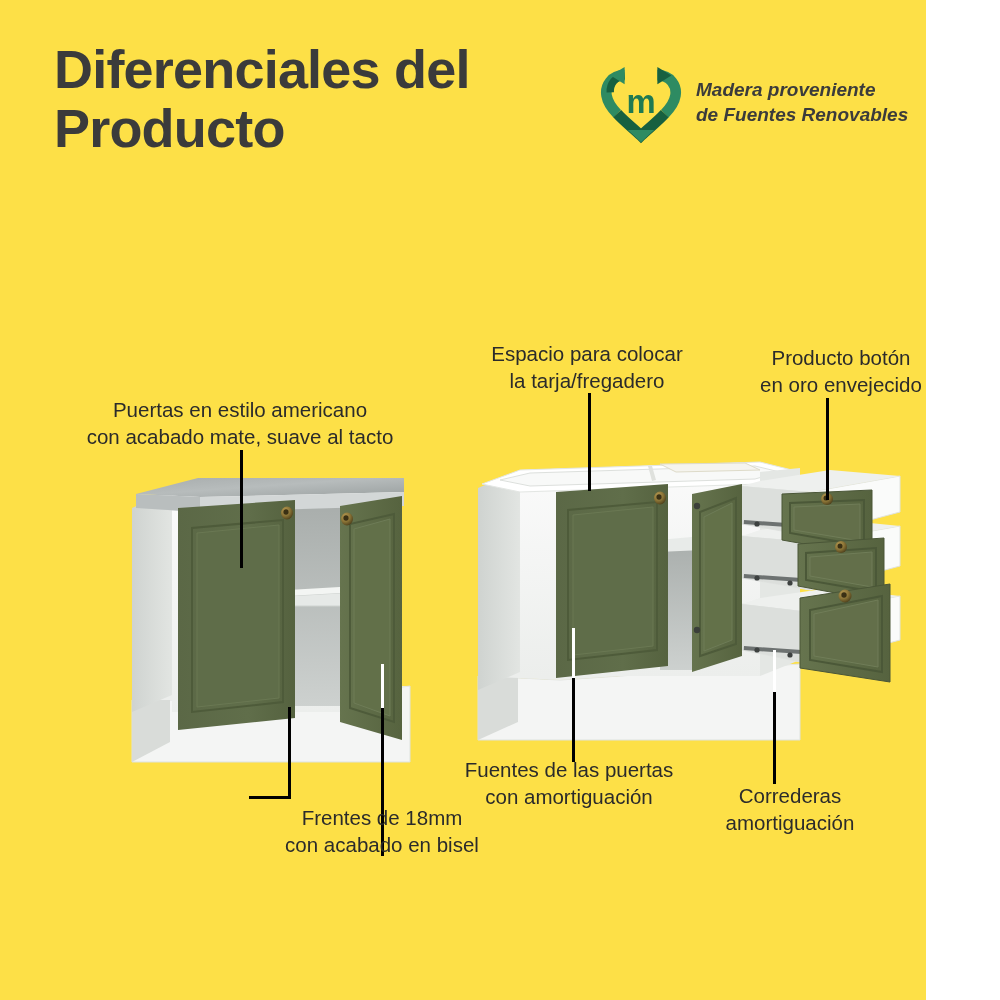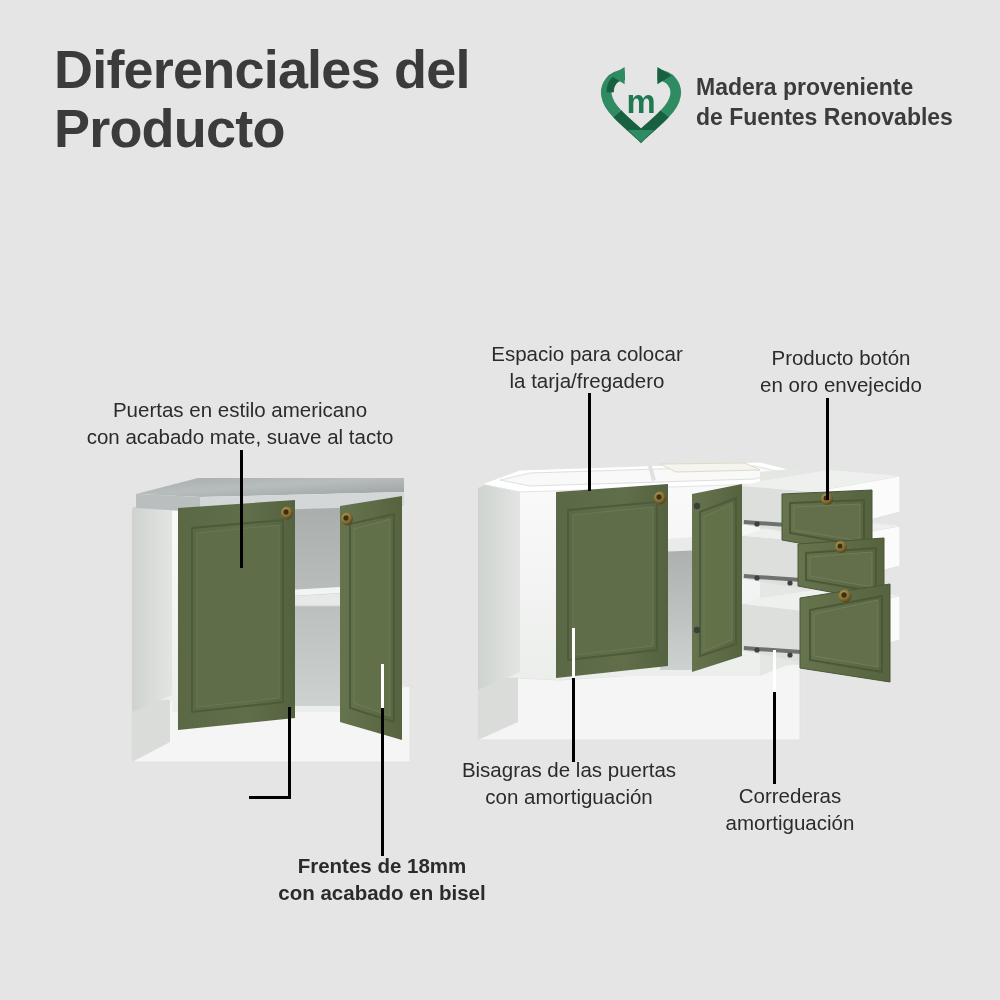--- a/index.html
+++ b/index.html
@@ -7,23 +7,23 @@
     margin: 0;
     padding: 0;
     background: #ffffff;
   }
   body {
     font-family: "Liberation Sans", sans-serif;
     -webkit-font-smoothing: antialiased;
   }
   #page {
     position: relative;
-    width: 1000px;
+    width: 926px;
     height: 1000px;
-    background: #e5e5e5;
+    background: #fde047;
     overflow: hidden;
   }
 
   
   #header-title {
     position: absolute;
     left: 54px;
     top: 40px;
     width: 520px;
     font-size: 54px;
@@ -41,25 +41,26 @@
     display: flex;
     align-items: center;
     gap: 14px;
   }
   #eco-logo {
     width: 82px;
     height: 82px;
     flex: 0 0 auto;
   }
   #eco-text {
-    font-size: 23px;
+    font-size: 19px;
     line-height: 1.30;
     font-weight: bold;
     color: #3b3b3b;
     white-space: pre-line;
+    font-style: italic;
   }
 
   
   .callout {
     position: absolute;
     font-size: 20.5px;
     line-height: 1.33;
     color: #2b2b2b;
     text-align: center;
     white-space: pre-line;
@@ -305,22 +306,22 @@
   <div class="callout" style="left:462px; top:340px; width:250px;">Espacio para colocar
 la tarja/fregadero</div>
 
   <div class="callout" style="left:60px; top:396px; width:360px;">Puertas en estilo americano
 con acabado mate, suave al tacto</div>
 
   <div class="callout" style="left:726px; top:344px; width:230px;">Producto botón
 en oro envejecido</div>
 
 
-  <div class="callout" style="left:262px; top:852px; width:240px;font-weight:bold;">Frentes de 18mm
+  <div class="callout" style="left:262px; top:804px; width:240px;">Frentes de 18mm
 con acabado en bisel</div>
 
-  <div class="callout" style="left:438px; top:756px; width:262px;">Bisagras de las puertas
+  <div class="callout" style="left:438px; top:756px; width:262px;">Fuentes de las puertas
 con amortiguación</div>
 
   <div class="callout" style="left:700px; top:782px; width:180px;">Correderas
 amortiguación</div>
 
 </div>
 
 </body></html>

